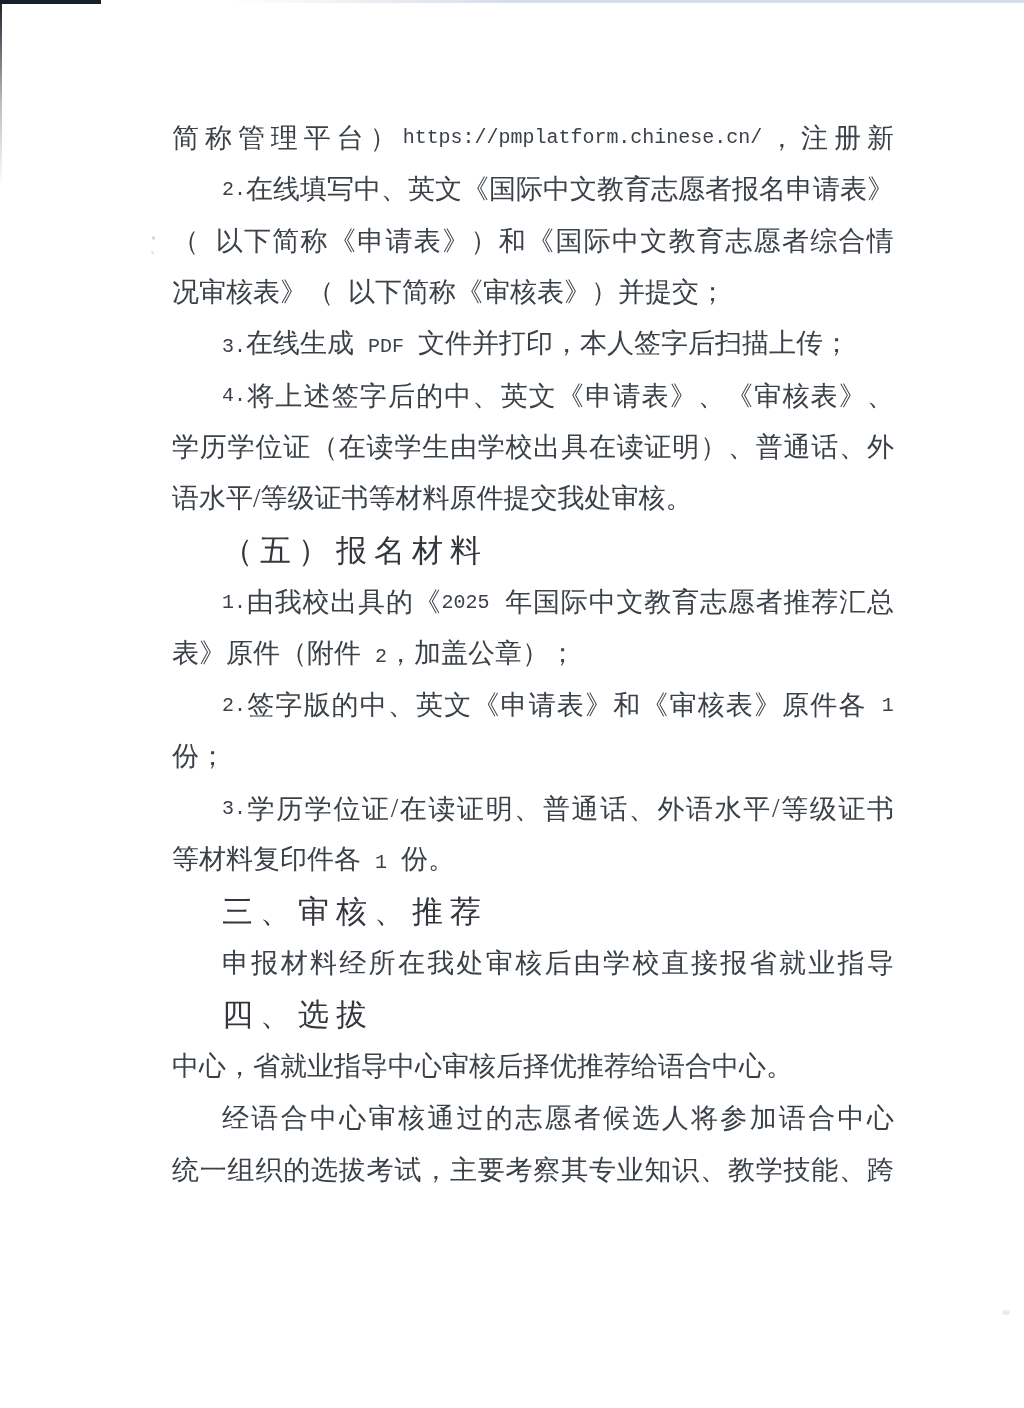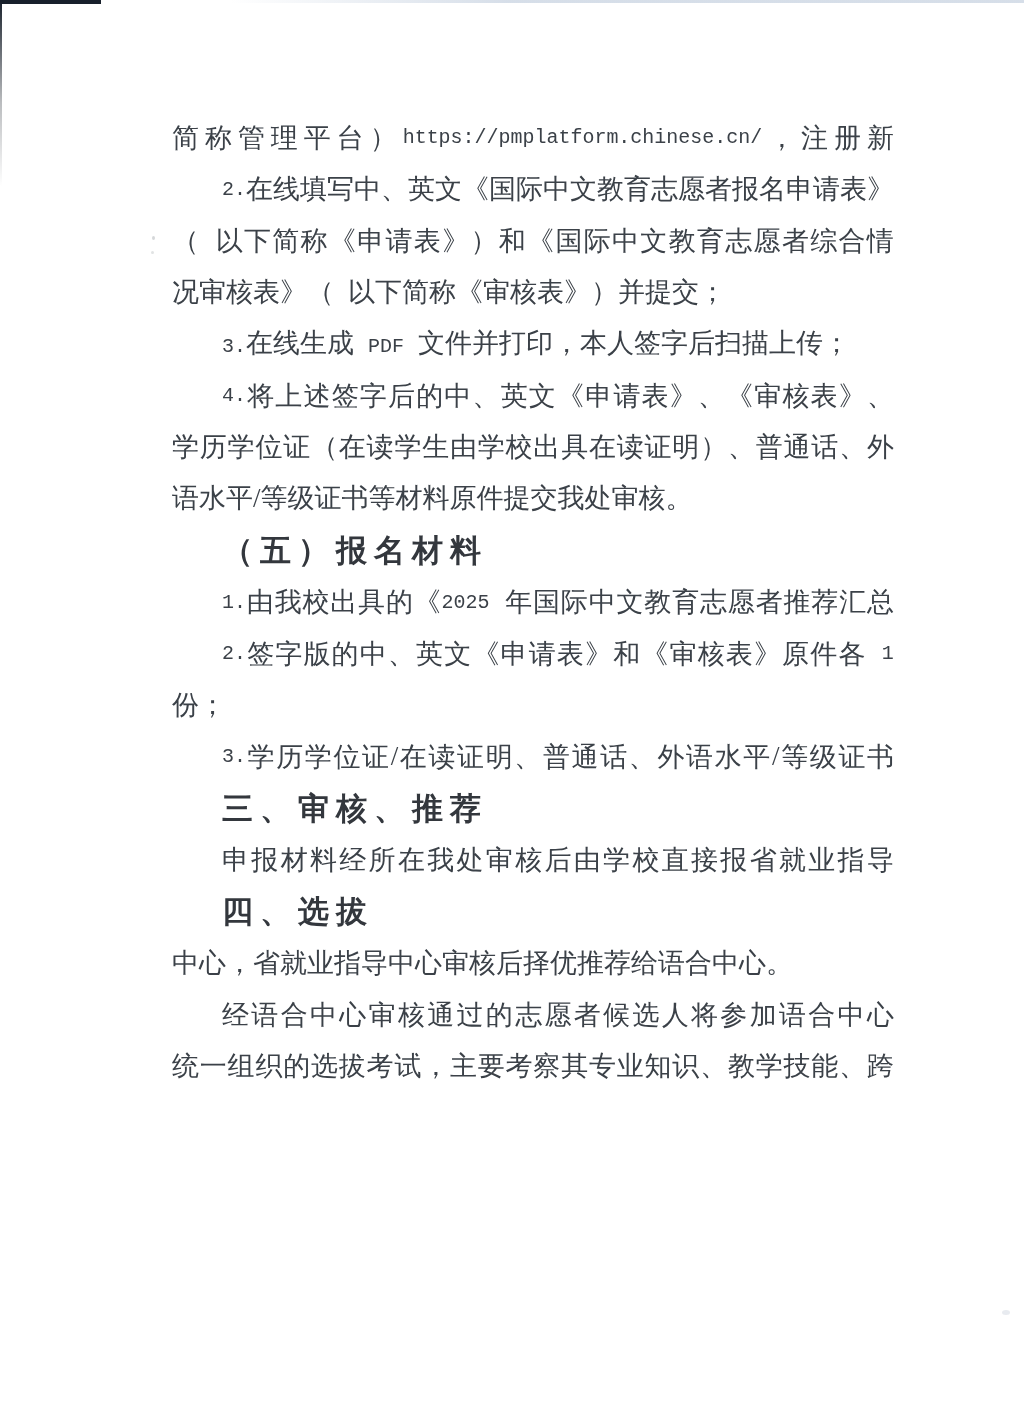--- a/index.html
+++ b/index.html
@@ -43,21 +43,21 @@
     white-space: nowrap;
   }
   .line.justify {
     display: flex;
     justify-content: space-between;
     align-items: center;
     line-height: normal;
   }
   .line.indent { padding-left: 50px; }
   .line.bold {
-    font-weight: 700;
+    font-weight: 400;
     font-size: 31px;
     letter-spacing: 7px;
     font-family: "Liberation Sans", "DejaVu Sans", sans-serif;
     color: var(--heading-color, #33373d);
   }
   .latin {
     font-family: "Liberation Mono", "DejaVu Sans Mono", monospace;
     font-size: 0.74em;
     text-align: right;
   }
@@ -220,20 +220,21 @@
         <span>教</span>
         <span>育</span>
         <span>志</span>
         <span>愿</span>
         <span>者</span>
         <span>推</span>
         <span>荐</span>
         <span>汇</span>
         <span>总</span>
       </div>
+      <div class="line"><span>表</span><span>》</span><span>原</span><span>件</span><span>（</span><span>附</span><span>件</span><span class="space"> </span><span class="latin">2</span><span>，</span><span>加</span><span>盖</span><span>公</span><span>章</span><span>）</span><span>；</span></div>
       <div class="line indent justify">
         <span class="latin">2.</span>
         <span>签</span>
         <span>字</span>
         <span>版</span>
         <span>的</span>
         <span>中</span>
         <span>、</span>
         <span>英</span>
         <span>文</span>
@@ -275,20 +276,21 @@
         <span>外</span>
         <span>语</span>
         <span>水</span>
         <span>平</span>
         <span>/</span>
         <span>等</span>
         <span>级</span>
         <span>证</span>
         <span>书</span>
       </div>
+      <div class="line"><span>等</span><span>材</span><span>料</span><span>复</span><span>印</span><span>件</span><span>各</span><span class="space"> </span><span class="latin">1</span><span class="space"> </span><span>份</span><span>。</span></div>
       <div class="line bold indent"><span>三</span><span>、</span><span>审</span><span>核</span><span>、</span><span>推</span><span>荐</span></div>
       <div class="line indent justify">
         <span>申</span>
         <span>报</span>
         <span>材</span>
         <span>料</span>
         <span>经</span>
         <span>所</span>
         <span>在</span>
         <span>我</span>

